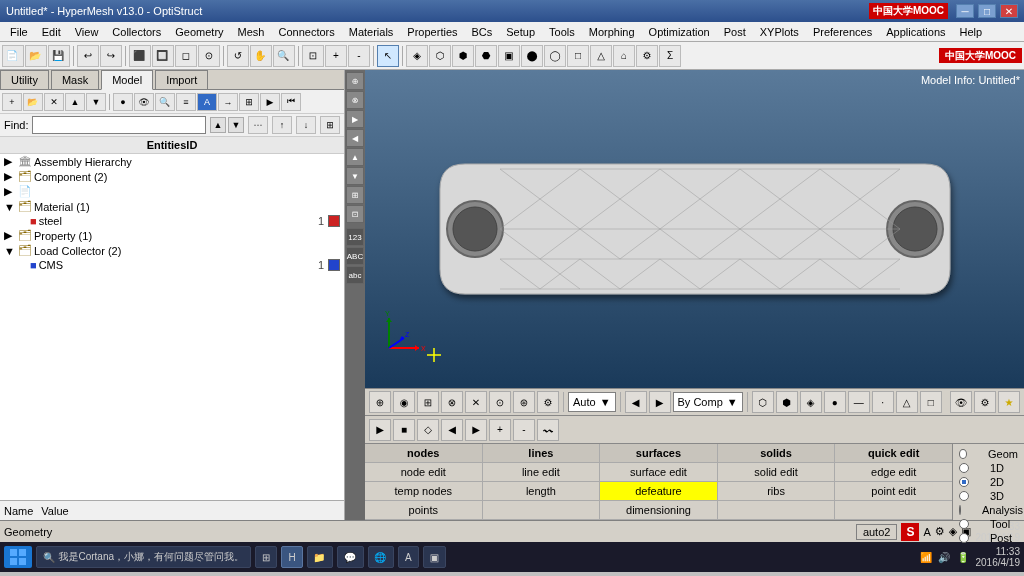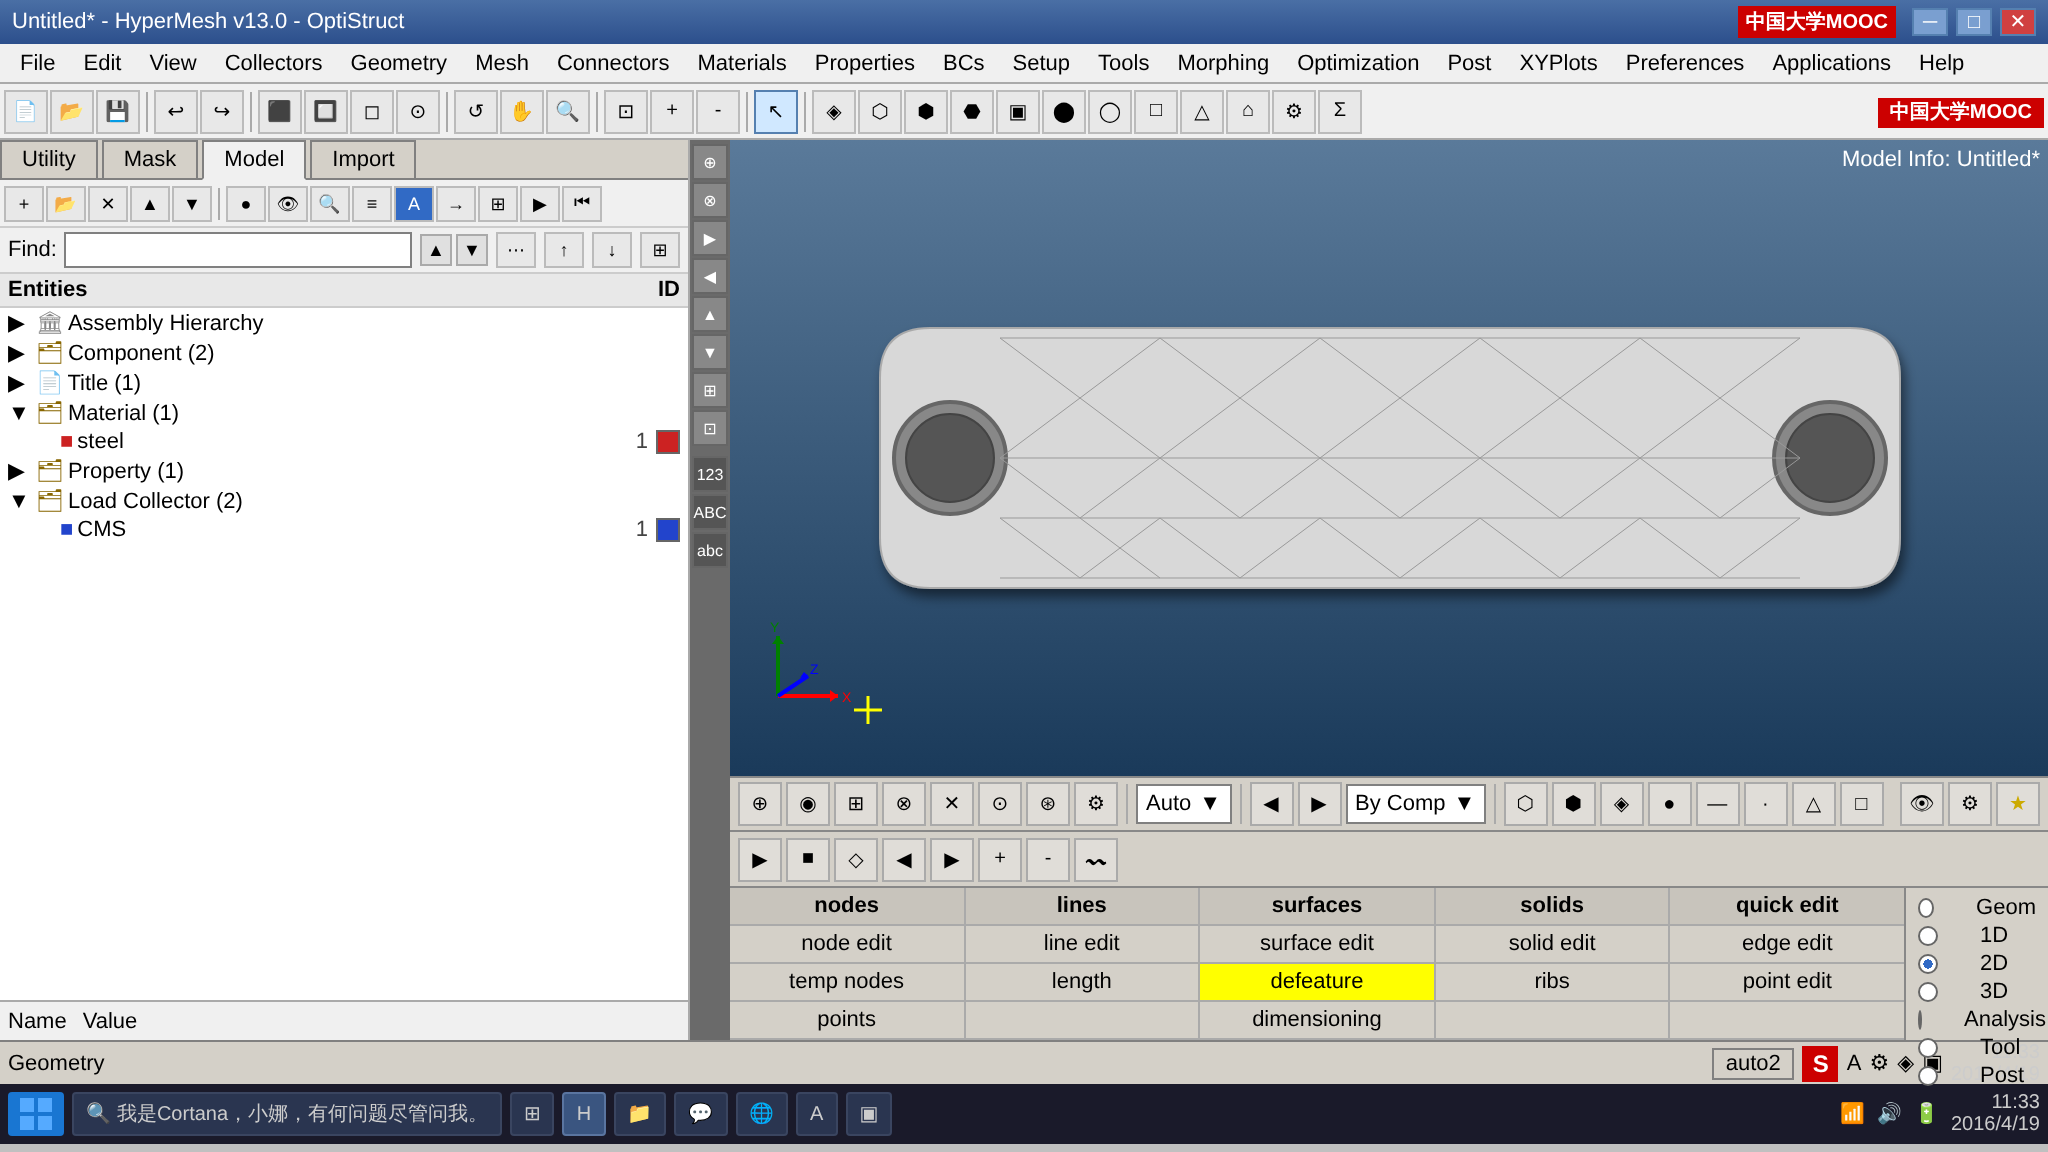--- a/index.html
+++ b/index.html
@@ -148,21 +148,21 @@
       overflow: auto;
       background: white;
     }
     #tree-header {
       display: flex;
       background: #e8e8e8;
       border-bottom: 1px solid #ccc;
       padding: 2px 4px;
       font-size: 11px;
       font-weight: bold;
-      justify-content: space-between;
+      justify-content: center;
     }
     .tree-item {
       display: flex;
       align-items: center;
       padding: 1px 4px;
       font-size: 11px;
       gap: 2px;
     }
     .tree-item .expand { cursor: pointer; width: 12px; }
     .tree-item .item-label { flex: 1; }
@@ -514,21 +514,20 @@
 
       <div class="tree-item">
         <span class="expand">▶</span>
         <span style="color:#886600;font-size:11px;">🗂</span>
         <span class="item-label">Component (2)</span>
       </div>
 
       <div class="tree-item">
         <span class="expand">▶</span>
         <span style="color:#888;font-size:11px;">📄</span>
-        <span class="item-label">Title (1)</span>
       </div>
 
       <div class="tree-item">
         <span class="expand">▼</span>
         <span style="color:#886600;font-size:11px;">🗂</span>
         <span class="item-label">Material (1)</span>
       </div>
 
       <div class="tree-item indent1">
         <span class="expand" style="width:12px;"></span>

